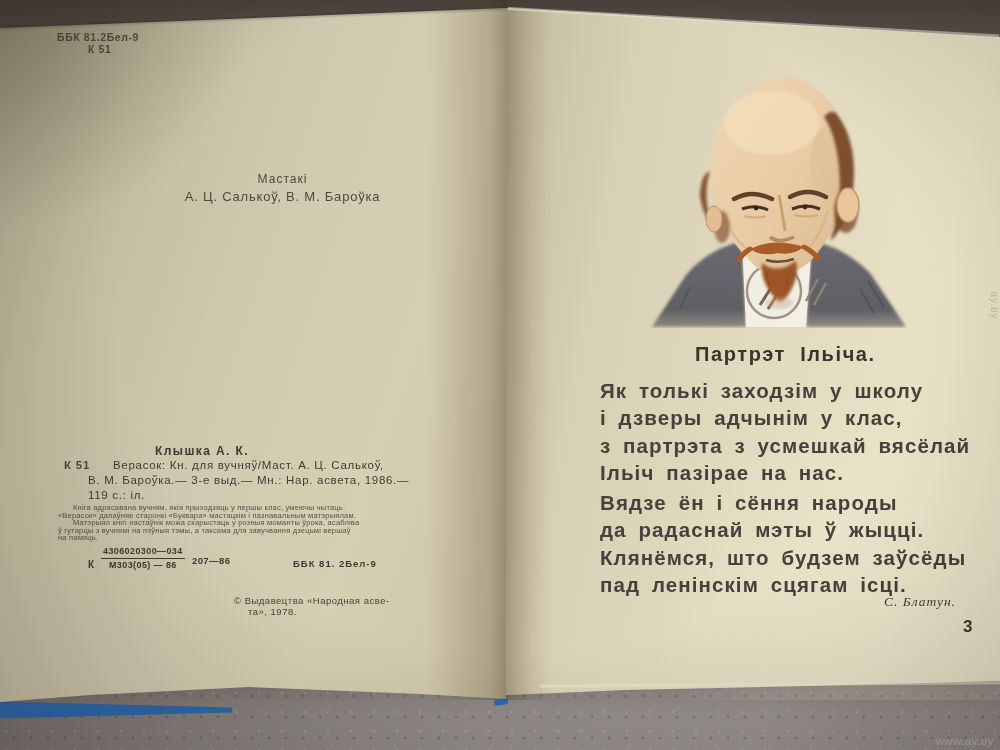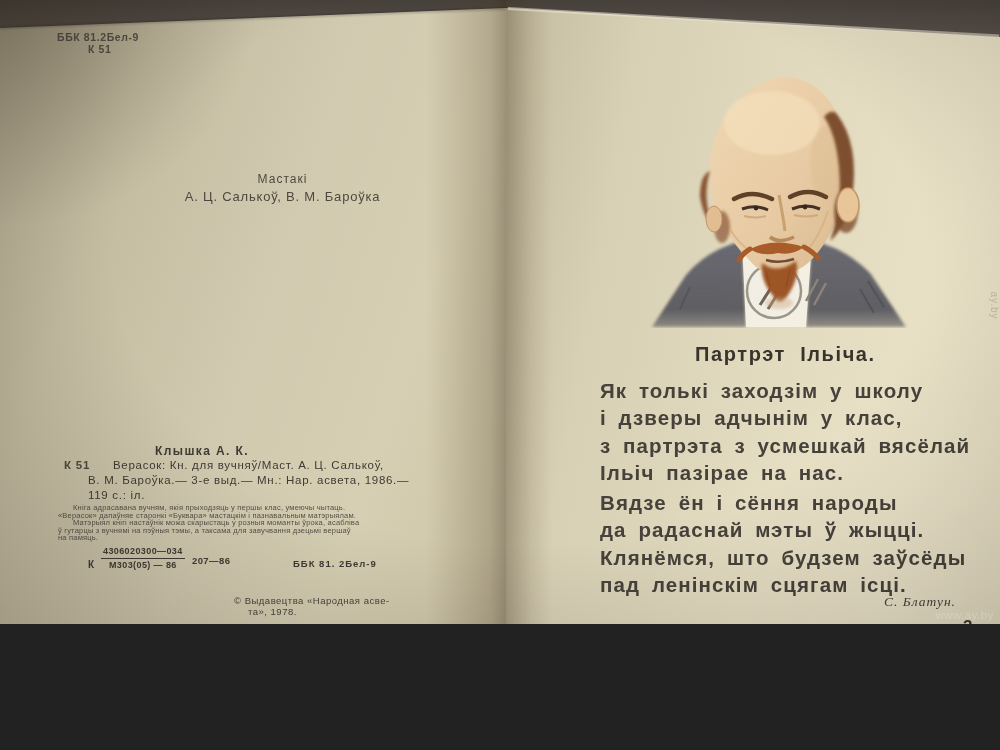--- a/index.html
+++ b/index.html
@@ -1,16 +1,16 @@
 <!DOCTYPE html>
 <html><head>
 <meta charset="utf-8">
 <style>
   html,body{margin:0;padding:0;background:#222;}
-  .scene{position:relative;width:1000px;height:624px;overflow:hidden;
+  .scene{position:relative;width:1000px;height:750px;overflow:hidden;
          font-family:"Liberation Sans", sans-serif;background:#8a8481;}
 
   
   .carpet{position:absolute;inset:0;
     background-image:
       radial-gradient(circle at 6px 9px, rgba(255,255,255,.14) 1px, transparent 1.8px),
       radial-gradient(circle at 14px 3px, rgba(0,0,0,.18) 1px, transparent 1.8px),
       radial-gradient(circle at 3px 16px, rgba(255,255,255,.10) 1px, transparent 1.6px),
       linear-gradient(105deg,#6e6865 0%,#847e7b 30%,#918b88 55%,#999390 80%,#8d8784 100%);
     background-size:23px 19px,17px 21px,29px 15px,100% 100%;}

